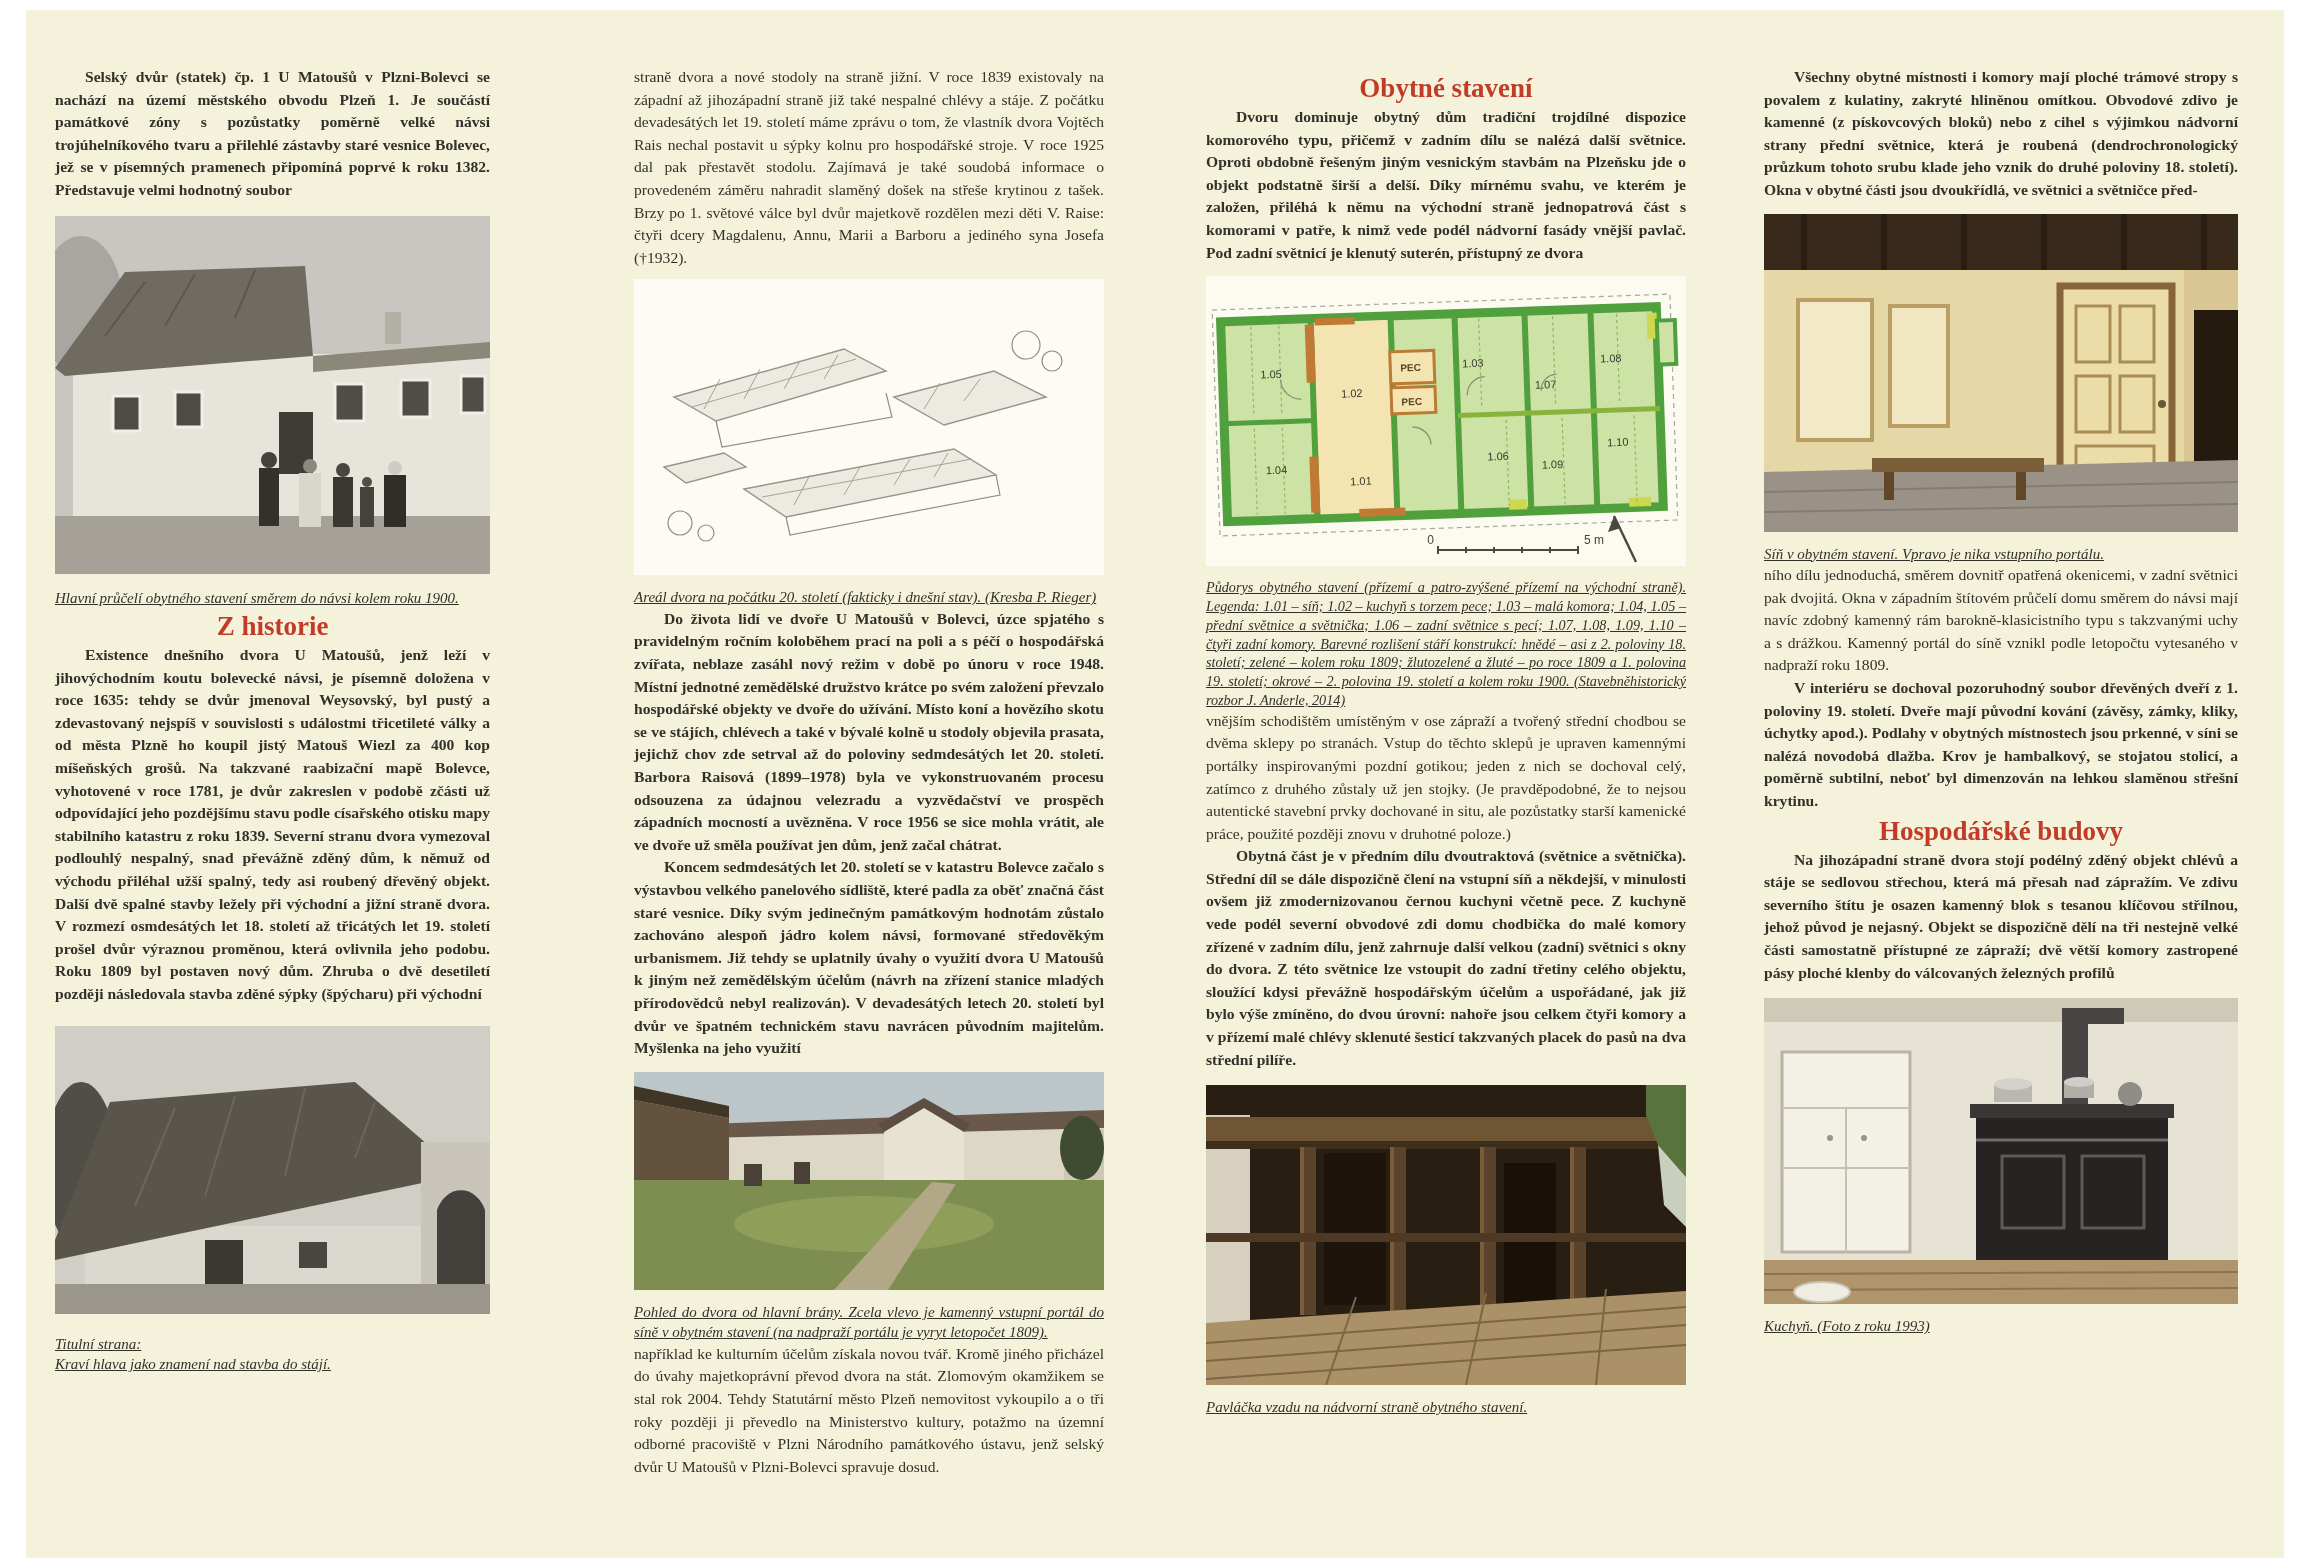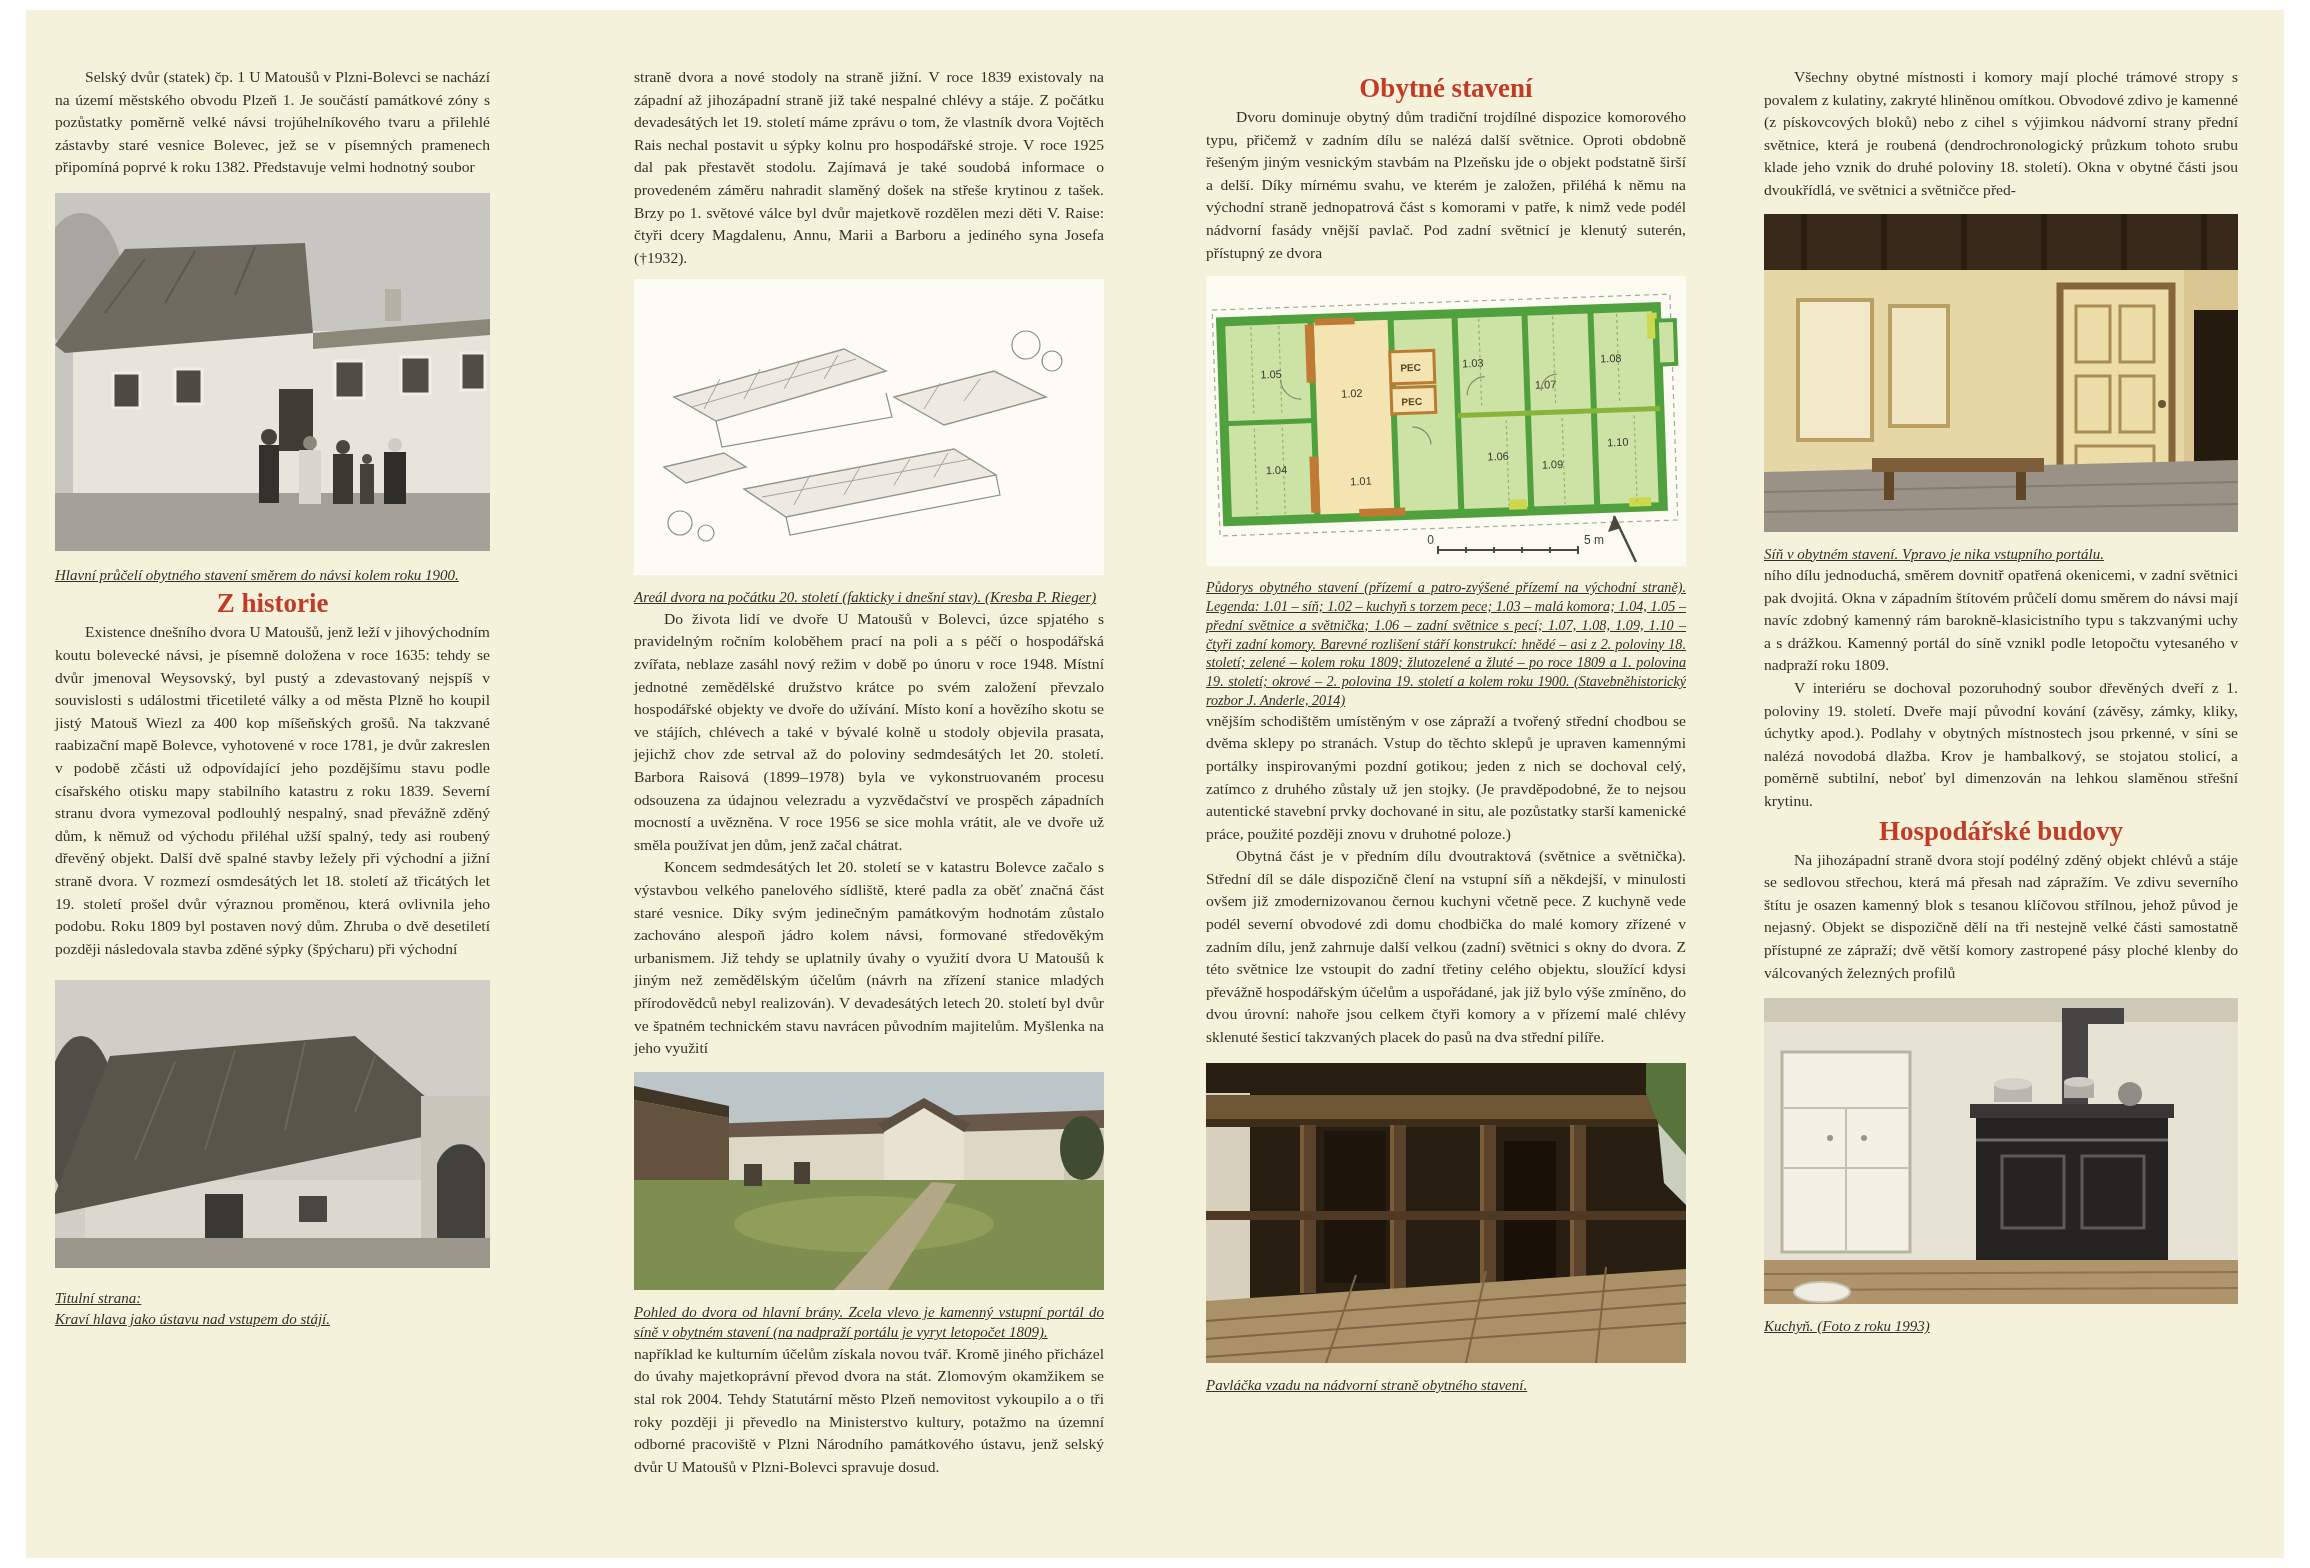--- a/index.html
+++ b/index.html
@@ -6,21 +6,21 @@
   body{width:2310px;height:1568px;background:#ffffff;position:relative;
        font-family:"Liberation Serif","DejaVu Serif",serif;}
   .sheet{position:absolute;left:26px;top:10px;width:2258px;height:1548px;
          background:#f4f2da;overflow:hidden;}
   .col{position:absolute;top:0;height:100%;color:#33302a;}
   #col1{left:29px;width:435px;padding-top:56px;}
   #col2{left:608px;width:470px;padding-top:56px;}
   #col3{left:1180px;width:480px;padding-top:60px;}
   #col4{left:1738px;width:474px;padding-top:56px;}
   p.body{font-size:15.6px;line-height:22.6px;text-align:justify;margin:0;}
-  p.ind{text-indent:30px;}
+  p.ind{text-indent:30px;font-weight:bold;}
   .caption{font-size:15px;line-height:20.5px;font-style:italic;margin:0;text-align:justify;text-decoration:underline;}
   .caption.small{font-size:14.2px;line-height:18.8px;}
   h2.sec{font-size:27px;line-height:30px;color:#c23b27;text-align:center;
          font-weight:bold;margin:3px;}
   figure{margin:0;}
   .ph{width:100%;overflow:hidden;background:#ddd;}
   .ph svg{display:block;width:100%;height:100%;}.mt10{margin-top:10px}.mt12{margin-top:12px}
   .mt14{margin-top:14px}.mt16{margin-top:16px}.mt18{margin-top:18px}
   .mt20{margin-top:20px}.mt22{margin-top:22px}.mt24{margin-top:24px}
   .planlbl{font-family:"Liberation Sans","DejaVu Sans",sans-serif;font-size:11px;fill:#3a382f;}
@@ -88,21 +88,21 @@
           <rect x="150" y="214" width="38" height="48" fill="#3b3933"></rect>
           <rect x="244" y="216" width="28" height="26" fill="#494741"></rect>
           <rect x="366" y="116" width="69" height="146" fill="#c9c5bb"></rect>
           <path d="M382,262 v-78 a26,32 0 0 1 48,0 v78 z" fill="#43413b"></path>
           <rect y="258" width="435" height="30" fill="#9a968c"></rect>
         </svg>
       </div>
     </figure>
 
     <p class="caption mt20" style="text-align:left">Titulní strana:</p>
-    <p class="caption" style="text-align:left">Kraví hlava jako ústavu nad vstupem do stájí.</p>
+    <p class="caption" style="text-align:left">Kraví hlava jako znamení nad stavba do stájí.</p>
   </section>
 
   <section class="col" id="col2">
     <p class="body">straně dvora a nové stodoly na straně jižní. V roce 1839 existovaly na západní až jihozápadní straně již také nespalné chlévy a stáje. Z počátku devadesátých let 19. století máme zprávu o tom, že vlastník dvora Vojtěch Rais nechal postavit u sýpky kolnu pro hospodářské stroje. V roce 1925 dal pak přestavět stodolu. Zajímavá je také soudobá informace o provedeném záměru nahradit slaměný došek na střeše krytinou z tašek. Brzy po 1. světové válce byl dvůr majetkově rozdělen mezi děti V. Raise: čtyři dcery Magdalenu, Annu, Marii a Barboru a jediného syna Josefa (†1932).</p>
 
     <figure>
       <div class="ph mt10" style="height:296px;background:#fcfbf5">
         <svg viewBox="0 0 470 296" preserveAspectRatio="none">
           <rect width="470" height="296" fill="#fcfbf5"></rect>
           <g fill="#edebe1" stroke="#97948a" stroke-width="1.4">

